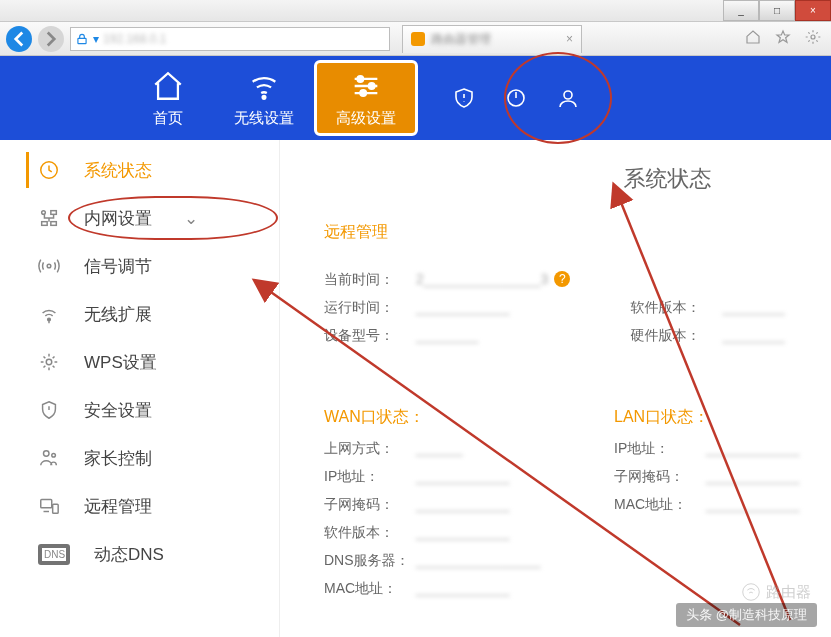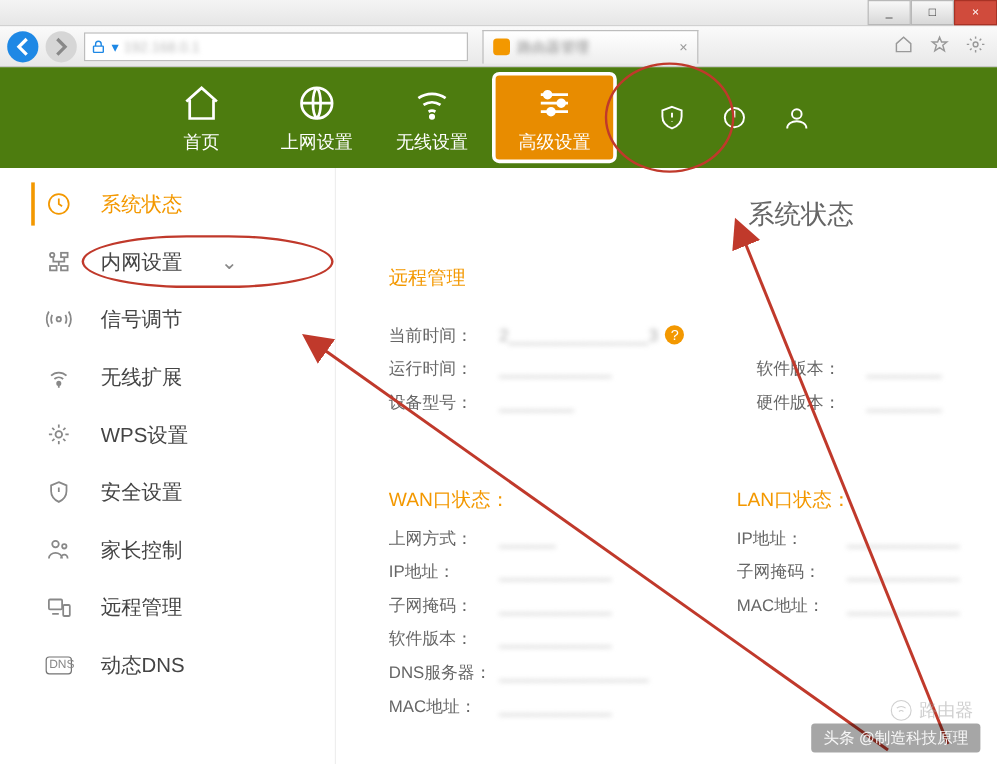--- a/index.html
+++ b/index.html
@@ -16,21 +16,21 @@
   .navfwd { background:#d6d6d6; color:#888; }
   .urlbar { flex:0 0 320px; height:24px; border:1px solid #bdbdbd; background:#fff; display:flex; align-items:center; padding:0 4px; gap:4px; font-size:12px; color:#888;}
   .urlbar .blur { filter: blur(2px); color:#bbb;}
   .tab { flex:0 0 180px; height:28px; margin-left:6px; border:1px solid #bdbdbd; border-bottom:none; background:linear-gradient(#fff,#eee); display:flex; align-items:center; padding:0 8px; gap:6px; font-size:12px; color:#888;}
   .tab .blur { filter:blur(2px);}
   .tab .x { margin-left:auto; color:#999; }
   .spacer { flex:1; }
   .tbicon { color:#999; padding:0 4px; }
 
   
-  .topnav { height:84px; background:#4d7c0f; display:flex; align-items:center; color:#fff; position:relative; padding-left:20px;}
+  .topnav { height:84px; background:#1d4ed8; display:flex; align-items:center; color:#fff; position:relative; padding-left:20px;}
   .nv { width:96px; height:84px; display:flex; flex-direction:column; align-items:center; justify-content:center; gap:6px; font-size:15px; position:relative;}
   .nv svg { width:34px; height:34px; stroke:#fff; fill:none; stroke-width:1.6;}
   .nv.gap { width:18px;}
   .nv.small { width:52px;}
   .nv.small svg { width:24px; height:24px;}
   .nv.active { background:#e88c00; border:3px solid #fff; border-radius:6px; margin:4px 2px; height:76px; width:104px;}
   .circle-red { position:absolute; border:2.5px solid #c0392b; border-radius:50%; pointer-events:none; }
 
   
   .main { display:flex; height:calc(637px - 22px - 34px - 84px); }
@@ -116,27 +116,20 @@
 <div class="topnav">
   <div style="width:100px;"></div>
   <div class="nv">
     <svg viewBox="0 0 24 24">
         <path d="M3 11l9-8 9 8M5 10v11h14V10"></path>
       </svg>
     <span>首页</span>
   </div>
   <div class="nv">
     <svg viewBox="0 0 24 24">
-        <circle cx="12" cy="12" r="9"></circle>
-        <path d="M3 12h18M12 3c3 3 3 15 0 18M12 3c-3 3-3 15 0 18"></path>
-      </svg>
-    <span>上网设置</span>
-  </div>
-  <div class="nv">
-    <svg viewBox="0 0 24 24">
         <path d="M4 9a14 14 0 0116 0M7 13a9 9 0 0110 0M10 17a4 4 0 014 0"></path>
         <circle cx="12" cy="20" r="1" fill="#fff"></circle>
       </svg>
     <span>无线设置</span>
   </div>
   <div class="nv active">
     <svg viewBox="0 0 24 24">
         <path d="M4 7h16M4 12h16M4 17h16"></path>
         <circle cx="8" cy="7" r="2" fill="#fff"></circle>
         <circle cx="16" cy="12" r="2" fill="#fff"></circle>
@@ -225,21 +218,21 @@
     </div>
     <div class="sbar-item">
       <svg viewBox="0 0 24 24">
           <rect x="3" y="5" width="12" height="9" rx="1"></rect>
           <path d="M6 18h6"></path>
           <rect x="16" y="10" width="6" height="10" rx="1"></rect>
         </svg>
       <span>远程管理</span>
     </div>
     <div class="sbar-item">
-      <span style="width:22px;font-size:10px;color:#888;border:1px solid #737373;border-radius:3px;padding:1px 2px;">DNS</span>
+      <span style="width:32px;font-size:10px;color:#888;border:4px solid #737373;border-radius:3px;padding:1px 2px;">DNS</span>
       <span>动态DNS</span>
     </div>
     <div class="oval-red" style="left:68px; top:56px; width:210px; height:44px;"></div>
   </div>
 
   <div class="content">
     <div class="pg-title">系统状态</div>
 
     <div class="sec-title">远程管理</div>
     <div class="two-col">

